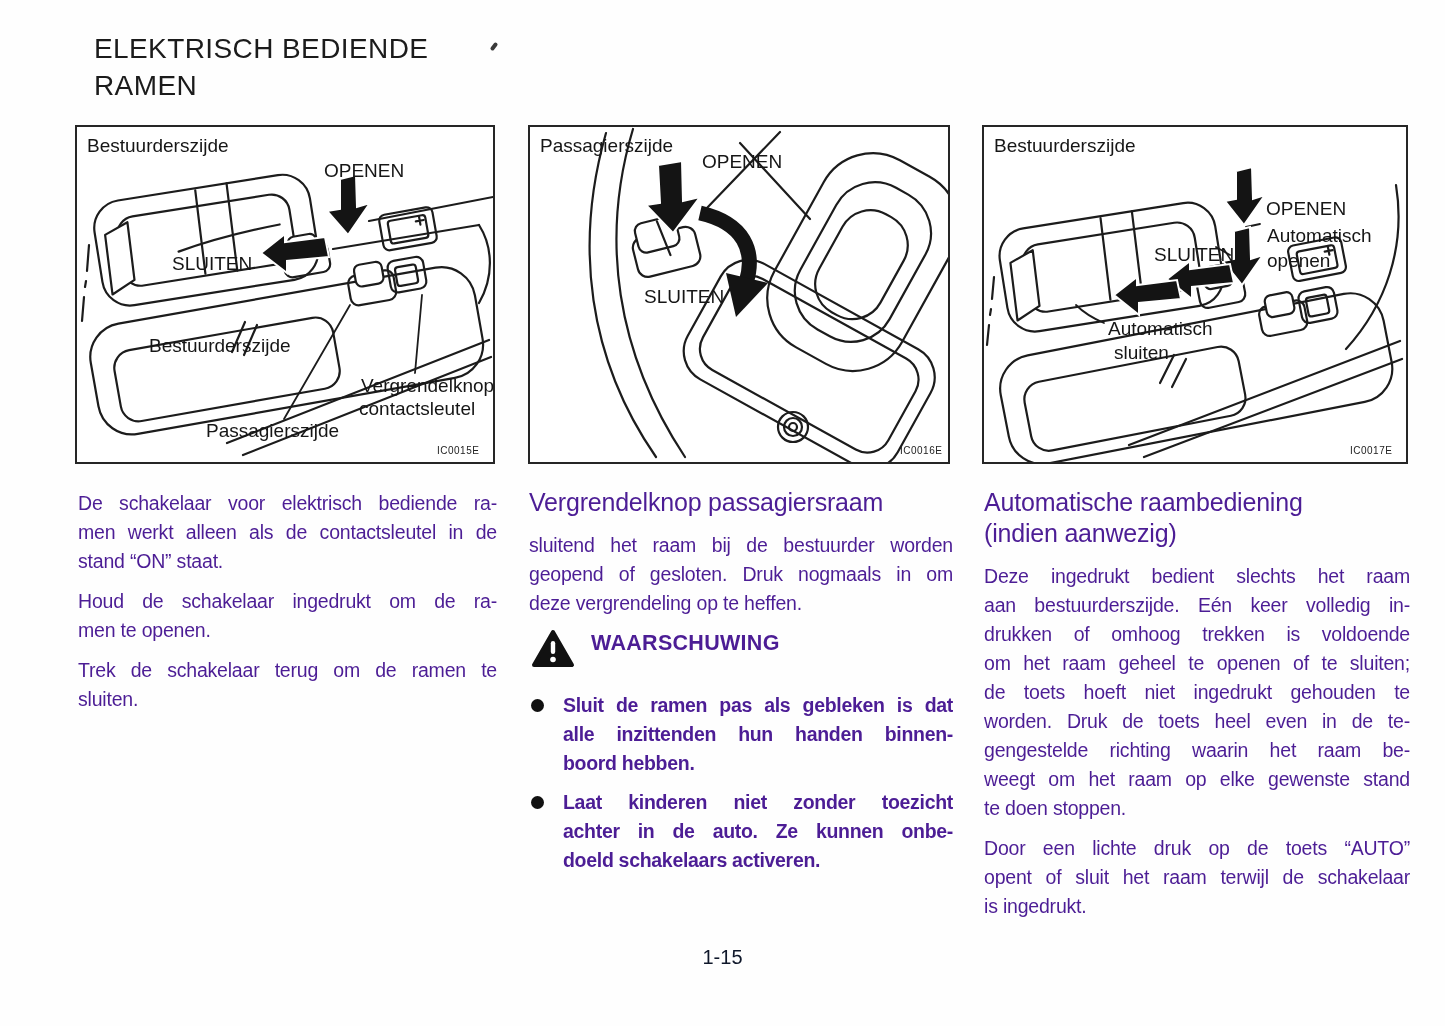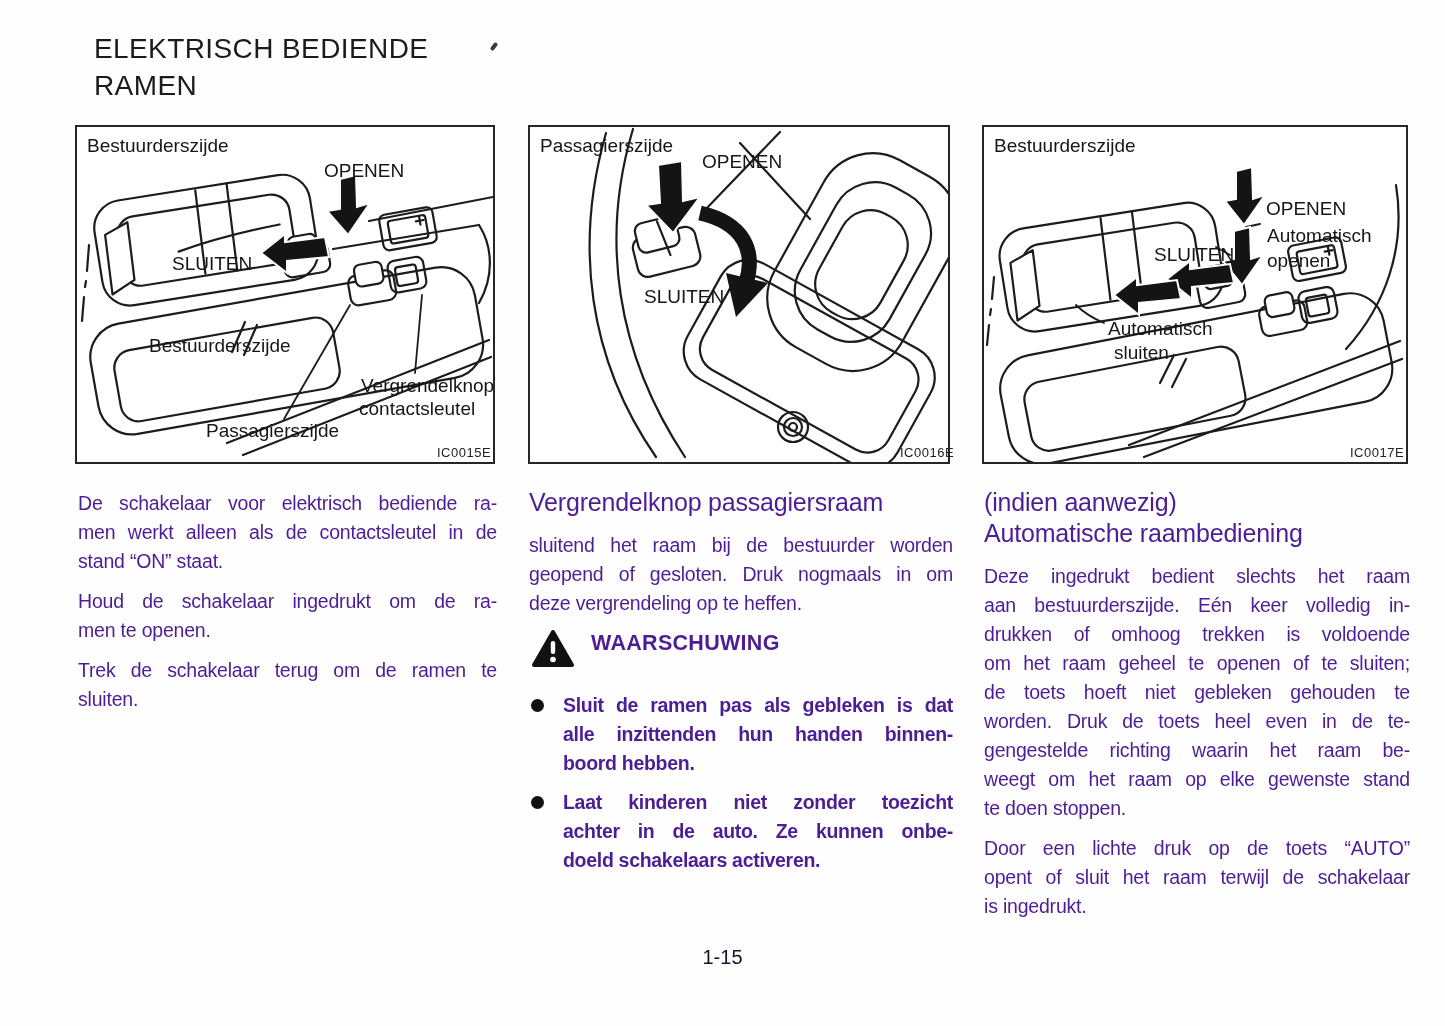--- a/index.html
+++ b/index.html
@@ -11,21 +11,21 @@
   .tl{display:block;}
   .speck{position:absolute;left:492px;top:42px;width:4px;height:9px;background:#3a3a3a;
          border-radius:2px;transform:rotate(38deg);}
   
   .figure{position:absolute;top:125px;height:335px;border:2px solid #262626;background:#fff;}
   .f1{left:75px;width:416px;}
   .f2{left:528px;width:418px;}
   .f3{left:982px;width:422px;}
   .figure svg{position:absolute;left:0;top:0;width:100%;height:100%;}
   .flabel{position:absolute;font-size:19px;line-height:23px;color:#161616;white-space:nowrap;}
-  .fcode{position:absolute;font-size:13px;letter-spacing:0.5px;color:#222;white-space:nowrap;}
+  .fcode{position:absolute;font-size:10px;letter-spacing:0.5px;color:#222;white-space:nowrap;}
   
   .col{position:absolute;font-size:19.5px;line-height:29px;letter-spacing:-0.2px;color:#4c1d95;}
   .col1{left:78px;top:489px;width:419px;}
   .col2{left:529px;top:487px;width:424px;}
   .col3{left:984px;top:487px;width:426px;}
   .para{margin:0 0 11px 0;padding:0;}
   .line{display:block;white-space:normal;}
   .j{text-align:justify;text-align-last:justify;}
   .colhead{margin:0 0 13px 0;font-size:25px;font-weight:400;line-height:31px;letter-spacing:-0.2px;}
   .warnrow{display:flex;gap:16px;margin:6px 0 22px 2px;}
@@ -230,29 +230,29 @@
       <span class="bullet-text">
         <span class="line j">Laat kinderen niet zonder toezicht</span>
         <span class="line j">achter in de auto. Ze kunnen onbe-</span>
         <span class="line">doeld schakelaars activeren.</span>
       </span>
     </div>
   </section>
 
   <section class="col col3">
     <h2 class="colhead">
+      <span class="line">Automatische raambediening</span>
       <span class="line">(indien aanwezig)</span>
-      <span class="line">Automatische raambediening</span>
     </h2>
     <p class="para">
       <span class="line j">Deze ingedrukt bedient slechts het raam</span>
       <span class="line j">aan bestuurderszijde. Eén keer volledig in-</span>
       <span class="line j">drukken of omhoog trekken is voldoende</span>
       <span class="line j">om het raam geheel te openen of te sluiten;</span>
-      <span class="line j">de toets hoeft niet gebleken gehouden te</span>
+      <span class="line j">de toets hoeft niet ingedrukt gehouden te</span>
       <span class="line j">worden. Druk de toets heel even in de te-</span>
       <span class="line j">gengestelde richting waarin het raam be-</span>
       <span class="line j">weegt om het raam op elke gewenste stand</span>
       <span class="line">te doen stoppen.</span>
     </p>
     <p class="para">
       <span class="line j">Door een lichte druk op de toets “AUTO”</span>
       <span class="line j">opent of sluit het raam terwijl de schakelaar</span>
       <span class="line">is ingedrukt.</span>
     </p>

